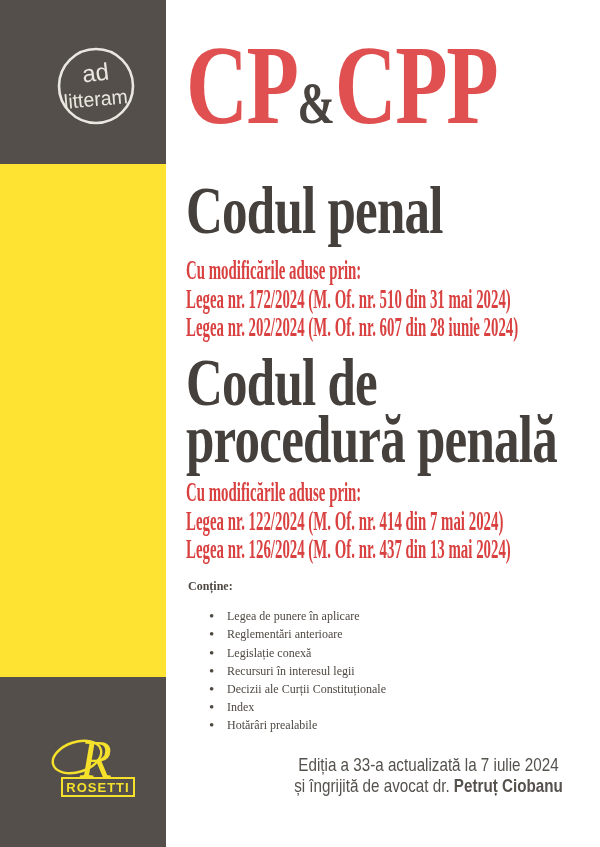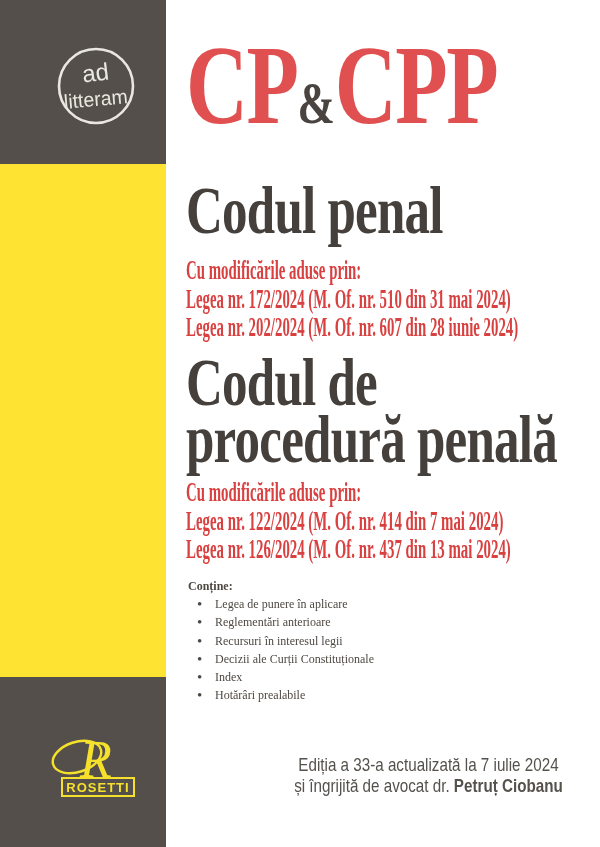--- a/index.html
+++ b/index.html
@@ -38,21 +38,21 @@
     font-size:27px; line-height:28.6px; font-weight:bold;
     color:#D94141; white-space:nowrap;
     transform:scaleX(0.55); transform-origin:left top;
   }
   .lawblock1 { top:256px; }
   .lawblock2 { top:478px; }
 
   
   .contents { position:absolute; left:188px; top:577px; font-size:12px; line-height:18.2px; color:#4E4842; width:390px; }
   .contents .label { font-weight:bold; }
-  .contents ul { margin:0; padding:0; list-style:none; }
+  .contents ul { margin:12px; padding:0; list-style:none; }
   .contents li { position:relative; padding-left:27px; }
   .contents li::before { content:"•"; position:absolute; left:9px; top:0; font-size:15px; }
 
   
   .edition {
     position:absolute; right:37px; top:754px; text-align:center;
     font-family:"Liberation Sans", sans-serif; font-size:19px; line-height:21px;
     color:#55514C; white-space:nowrap;
     transform:scaleX(0.8); transform-origin:right top;
   }
@@ -101,20 +101,21 @@
     <div>Cu modificările aduse prin:</div>
     <div>Legea nr. 122/2024 (M. Of. nr. 414 din 7 mai 2024)</div>
     <div>Legea nr. 126/2024 (M. Of. nr. 437 din 13 mai 2024)</div>
   </div>
 
   <div class="contents">
     <div class="label">Conține:</div>
     <ul>
       <li>Legea de punere în aplicare</li>
       <li>Reglementări anterioare</li>
+      <li>Legislație conexă</li>
       <li>Recursuri în interesul legii</li>
       <li>Decizii ale Curții Constituționale</li>
       <li>Index</li>
       <li>Hotărâri prealabile</li>
     </ul>
   </div>
 
   <div class="edition">
     <div>Ediția a 33-a actualizată la 7 iulie 2024</div>
     <div><span>și îngrijită de avocat dr. </span><b>Petruț Ciobanu</b></div>

